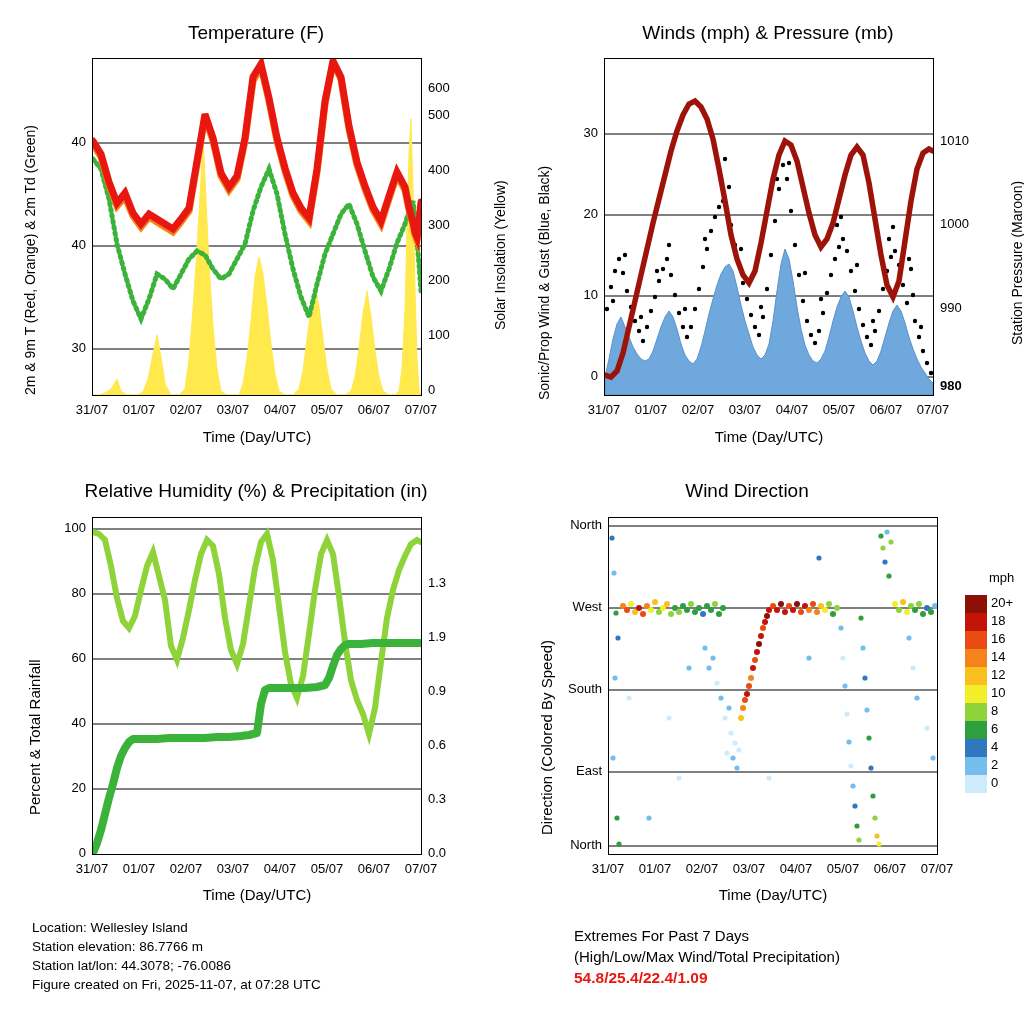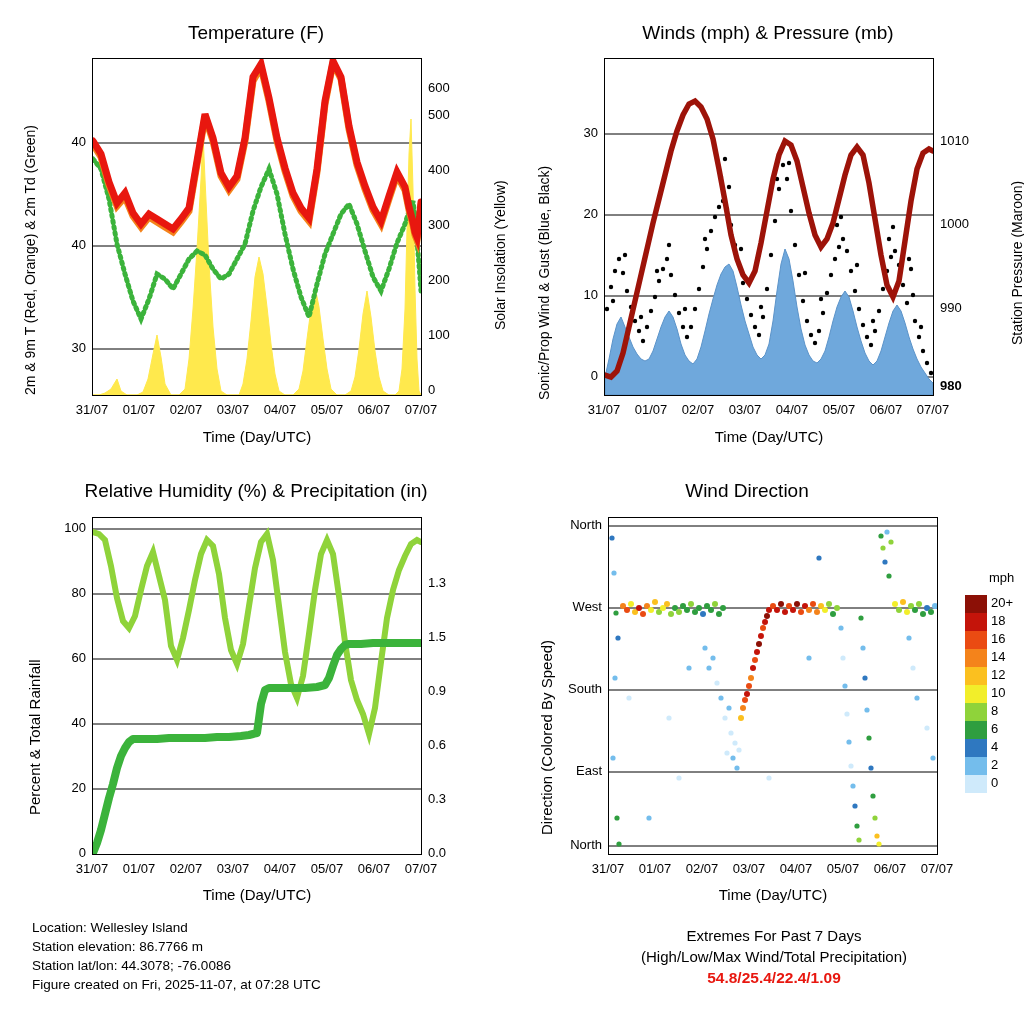--- a/index.html
+++ b/index.html
@@ -6,21 +6,21 @@
   body{width:1024px;height:1024px;font-family:"Liberation Sans",sans-serif;color:#000;overflow:hidden;}
   .page{position:relative;width:1024px;height:1024px;}
   .panel{position:absolute;}
   .title{font-size:19px;text-align:center;}
   .axlabel{font-size:15px;text-align:center;}
   .vlabel{font-size:14px;white-space:nowrap;transform-origin:0 0;}
   .plotbox{position:absolute;border:1px solid #000;background:#fff;box-sizing:border-box;overflow:hidden;}
   .tick{position:absolute;font-size:13px;}
   .ticky{position:absolute;font-size:13px;text-align:right;}
   .footer{position:absolute;font-size:13.5px;line-height:19px;}
-  .extremes{position:absolute;text-align:center;font-size:15px;line-height:21px;}
+  .extremes{position:absolute;text-align:left;font-size:15px;line-height:21px;}
   .extval{color:#e8170f;font-weight:bold;font-size:15.5px;}
   .legend{position:absolute;}
   .legrow{display:flex;height:18px;}
   .legsw{width:22px;height:18px;}
   .legtx{font-size:13px;margin-left:4px;}
   .leghdr{font-size:13px;margin-bottom:10px;margin-left:24px;}
   svg{display:block;}
 </style>
 </head>
 <body>
@@ -250,21 +250,21 @@
     <div class="ticky" style="left:54px;top:320px;width:32px;">20</div>
     <div class="ticky" style="left:54px;top:255px;width:32px;">40</div>
     <div class="ticky" style="left:54px;top:190px;width:32px;">60</div>
     <div class="ticky" style="left:54px;top:125px;width:32px;">80</div>
     <div class="ticky" style="left:50px;top:60px;width:36px;">100</div>
 
     <div class="tick" style="left:428px;top:385px;">0.0</div>
     <div class="tick" style="left:428px;top:331px;">0.3</div>
     <div class="tick" style="left:428px;top:277px;">0.6</div>
     <div class="tick" style="left:428px;top:223px;">0.9</div>
-    <div class="tick" style="left:428px;top:169px;">1.5</div>
+    <div class="tick" style="left:428px;top:169px;">1.9</div>
     <div class="tick" style="left:428px;top:115px;">1.3</div>
 
     <div class="tick" style="left:69px;top:401px;width:46px;text-align:center;">31/07</div>
     <div class="tick" style="left:116px;top:401px;width:46px;text-align:center;">01/07</div>
     <div class="tick" style="left:163px;top:401px;width:46px;text-align:center;">02/07</div>
     <div class="tick" style="left:210px;top:401px;width:46px;text-align:center;">03/07</div>
     <div class="tick" style="left:257px;top:401px;width:46px;text-align:center;">04/07</div>
     <div class="tick" style="left:304px;top:401px;width:46px;text-align:center;">05/07</div>
     <div class="tick" style="left:351px;top:401px;width:46px;text-align:center;">06/07</div>
     <div class="tick" style="left:398px;top:401px;width:46px;text-align:center;">07/07</div>

